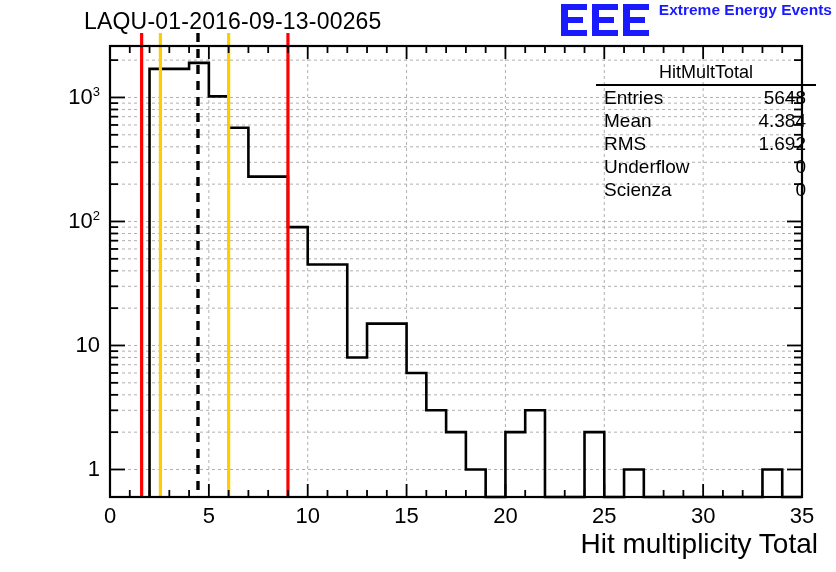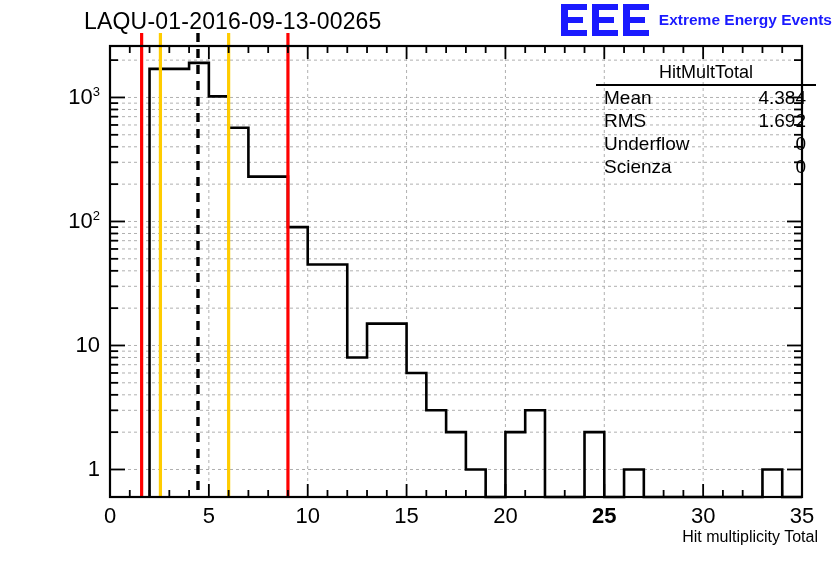--- a/index.html
+++ b/index.html
@@ -7,21 +7,21 @@
        font-family:"Liberation Sans",sans-serif;color:#000;}
   #root{position:relative;width:836px;height:572px;}
 
   
   .plot-title{
     position:absolute;left:84px;top:8px;
     font-size:23px;letter-spacing:.2px;color:#000;white-space:nowrap;
   }
 
   
-  .logo{position:absolute;right:4px;top:2px;display:flex;align-items:center;gap:6px;}
+  .logo{position:absolute;right:4px;top:2px;display:flex;gap:6px;}
   .logo-eee{display:flex;align-items:flex-start;}
   .logo-text{display:flex;flex-direction:column;line-height:1.08;}
   .logo-text span{
     color:#1a1aff;font-size:15.5px;font-weight:bold;white-space:nowrap;
   }
 
   
   #chart{position:absolute;left:0;top:0;}
 
   
@@ -37,21 +37,21 @@
   .stats .st-row .k{padding-left:8px;}
   .stats .st-row .v{padding-right:10px;}
 
   
   .tick-x{position:absolute;font-size:22px;color:#000;transform:translateX(-50%);}
   .tick-y{position:absolute;font-size:22px;color:#000;text-align:right;
           transform:translateY(-50%);white-space:nowrap;}
   .tick-y sup{font-size:13px;vertical-align:super;}
 
   .axis-title-x{
-    position:absolute;right:18px;top:528px;font-size:16px;color:#000;white-space:nowrap;
+    position:absolute;right:18px;top:528px;font-size:28px;color:#000;white-space:nowrap;
   }
 </style>
 </head>
 <body>
 
 <div id="root">
 
   <div class="plot-title">LAQU-01-2016-09-13-00265</div>
 
   <div class="logo">
@@ -254,20 +254,24 @@
         <line x1="802" x2="787" y1="97.46058149476278" y2="97.46058149476278" stroke="#000" stroke-width="1.8"></line>
         <line x1="110" x2="118" y1="60.130042798760144" y2="60.130042798760144" stroke="#000" stroke-width="1.8"></line>
         <line x1="802" x2="794" y1="60.130042798760144" y2="60.130042798760144" stroke="#000" stroke-width="1.8"></line>
       </g>
     </svg>
 
   <div class="stats">
     <div class="st-title">HitMultTotal</div>
     <div id="stats-rows">
         <div class="st-row">
+          <span class="k">Entries</span>
+          <span class="v">5648</span>
+        </div>
+        <div class="st-row">
           <span class="k">Mean</span>
           <span class="v">4.384</span>
         </div>
         <div class="st-row">
           <span class="k">RMS</span>
           <span class="v">1.692</span>
         </div>
         <div class="st-row">
           <span class="k">Underflow</span>
           <span class="v">0</span>
@@ -278,21 +282,21 @@
         </div>
       </div>
   </div>
 
   <div id="ticklabels">
       <div class="tick-x" style="left: 110px; top: 503px;">0</div>
       <div class="tick-x" style="left: 208.857px; top: 503px;">5</div>
       <div class="tick-x" style="left: 307.714px; top: 503px;">10</div>
       <div class="tick-x" style="left: 406.571px; top: 503px;">15</div>
       <div class="tick-x" style="left: 505.429px; top: 503px;">20</div>
-      <div class="tick-x" style="left: 604.286px; top: 503px; font-weight: bold;">25</div>
+      <div class="tick-x" style="left: 604.286px; top: 503px;">25</div>
       <div class="tick-x" style="left: 703.143px; top: 503px;">30</div>
       <div class="tick-x" style="left: 802px; top: 503px;">35</div>
       <div class="tick-y" style="left: 28px; width: 72px; top: 469.489px;">1</div>
       <div class="tick-y" style="left: 28px; width: 72px; top: 345.479px;">10</div>
       <div class="tick-y" style="left: 28px; width: 72px; top: 221.47px;">10<sup>2</sup></div>
       <div class="tick-y" style="left: 28px; width: 72px; top: 97.4606px;">10<sup>3</sup></div>
     </div>
 
   <div class="axis-title-x">Hit multiplicity Total</div>
 </div>

